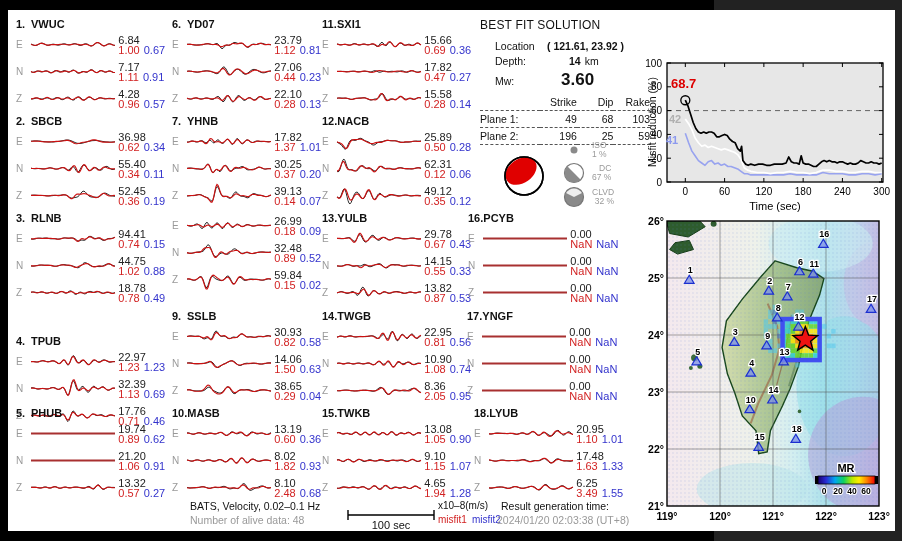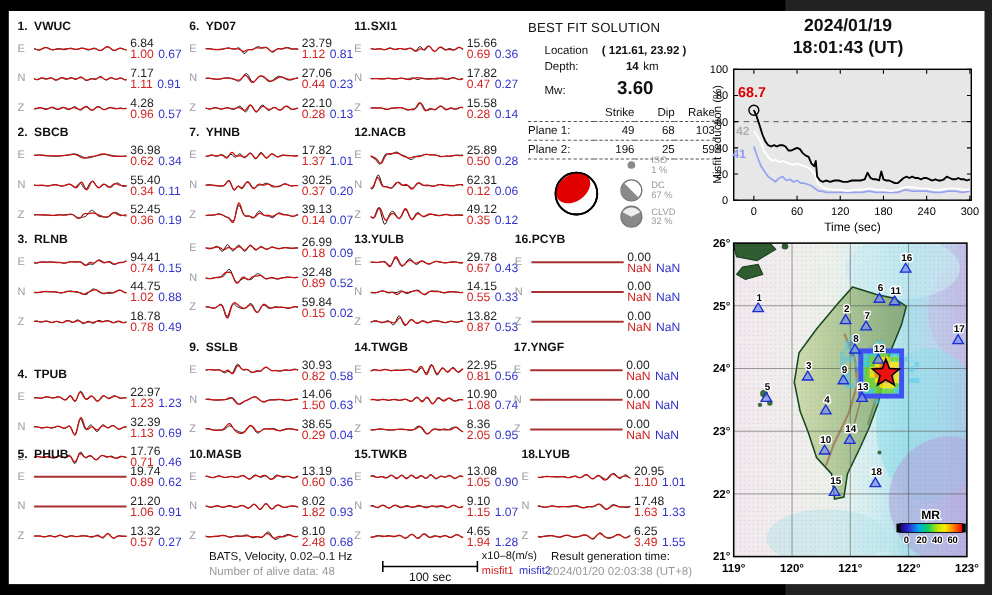--- a/index.html
+++ b/index.html
@@ -22,21 +22,21 @@
   .sol-row{display:flex;margin:3px 0 3px 2px;align-items:baseline;padding-left:15px;}
   .sol-lab{width:52px;}
   .sol-val{font-weight:bold;}
   .mw-val{font-size:17px;font-weight:bold;margin-left:14px;}
   .ptable{width:170px;margin:4px 0 0 2px;border-collapse:collapse;font-size:10.5px;}
   .ptable td,.ptable th{padding:2px 0;font-weight:normal;}
   .ptable .r{text-align:right;width:34px;}
   .ptable tr.dash td,.ptable tr.dash th{border-top:1px dashed #555;}
   .mech{position:absolute;left:24px;top:140px;}
   .decomp{position:absolute;left:84px;top:126px;}
-  .drow{display:flex;align-items:center;margin-bottom:2px;}
+  .drow{display:flex;align-items:center;margin-bottom:2px;text-align:right;}
   .dlab{font-size:8.5px;color:#999;line-height:9.5px;margin-left:6px;}
   
   .mtitle{position:absolute;left:637px;top:4px;width:252px;text-align:center;font-weight:bold;font-size:16px;line-height:20px;}
   .ylab{position:absolute;left:574px;top:106px;width:140px;text-align:center;
     transform:rotate(-90deg);font-size:10.5px;color:#111;}
   
   .foot{position:absolute;font-size:10.5px;white-space:nowrap;}
   .gray{color:#999;}
   .sbar-label{position:absolute;left:337px;top:509px;width:92px;text-align:center;font-size:11px;}
   .mis-red{color:#d22222;}
@@ -772,24 +772,20 @@
           <path d="M4,7 A9.5,9.5 0 0 1 20,7 L12,11 Z" fill="#fff" opacity=".85"></path>
         </svg>
         <div class="dlab">
           <div>CLVD</div>
           <div>32 %</div>
         </div>
       </div>
     </div>
   </div>
 
-  <div class="mtitle">
-    <div>2024/01/19</div>
-    <div>18:01:43  (UT)</div>
-  </div>
   <div class="ylab">Misfit reduction (%)</div>
   <svg id="misfit-svg" style="position:absolute;left:632px;top:45px" width="262" height="168">
         <rect x="27" y="8" width="216" height="119" fill="#e7e7e7"></rect>
         <line x1="27" y1="55.6" x2="243" y2="55.6" stroke="#555" stroke-width="0.9" stroke-dasharray="5 4"></line>
         <polyline points="45.3,78.2 48.6,87.7 51.9,96.1 55.1,100.8 58.4,105.6 61.7,108.0 65.0,110.3 68.2,106.8 71.5,105.6 74.8,109.1 78.1,108.0 81.3,110.3 84.6,109.1 87.9,111.5 91.1,111.5 94.4,112.7 97.7,113.9 101.0,116.3 104.2,118.7 107.5,118.7 110.8,119.9 117.3,119.9 123.9,119.9 130.4,119.9 137.0,119.9 143.5,119.9 150.1,118.7 156.6,119.9 163.1,119.9 169.7,119.9 176.2,119.9 182.8,117.5 189.3,118.7 195.9,118.7 202.4,118.7 209.0,119.9 215.5,119.9 222.1,118.7 228.6,118.7 235.1,119.9 241.7,118.7" fill="none" stroke="#98a3ef" stroke-width="1.6" stroke-linejoin="round"></polyline>
         <polyline points="45.3,63.9 48.6,68.7 51.9,74.6 55.1,83.0 58.4,87.7 61.7,91.3 65.0,90.1 68.2,92.5 71.5,91.3 74.8,92.5 78.1,93.7 81.3,94.9 84.6,93.7 87.9,94.9 91.1,96.1 94.4,97.3 97.7,99.6 101.0,104.4 104.2,112.7 107.5,115.1 110.8,116.3 117.3,117.5 123.9,117.5 130.4,118.7 137.0,117.5 143.5,117.5 150.1,116.3 156.6,117.5 163.1,117.5 169.7,118.7 176.2,117.5 182.8,115.1 189.3,115.1 195.9,116.3 202.4,116.3 209.0,117.5 215.5,117.5 222.1,116.3 228.6,116.3 235.1,117.5 241.7,117.5" fill="none" stroke="#ffffff" stroke-width="1.7" stroke-linejoin="round"></polyline>
         <polyline points="45.3,45.2 47.9,50.8 50.6,59.2 53.2,67.5 55.8,73.5 58.4,77.0 61.0,78.2 63.7,77.0 66.3,78.2 68.9,77.0 71.5,77.0 74.1,78.2 76.7,81.8 79.4,81.8 82.0,80.6 84.6,79.4 87.2,80.6 89.8,84.2 92.5,86.5 95.1,87.7 97.7,93.7 100.3,96.1 101.6,91.3 102.9,105.6 105.5,109.1 108.2,110.3 110.8,109.1 114.7,110.3 118.6,109.1 122.6,109.1 126.5,110.3 130.4,110.3 134.3,109.1 138.3,109.1 142.2,109.1 146.1,108.0 148.7,102.0 151.4,106.8 154.0,108.0 156.6,108.0 159.2,109.1 161.2,100.8 163.1,108.0 165.8,109.1 168.4,109.1 171.0,110.3 173.6,111.5 176.2,111.5 178.9,109.1 181.5,106.8 184.1,105.6 186.7,106.8 189.3,105.6 191.9,106.8 194.6,106.8 197.2,108.0 199.8,106.8 202.4,106.8 205.0,108.0 207.7,109.1 210.3,108.0 212.9,109.1 215.5,109.1 218.1,108.0 220.7,105.6 223.4,106.8 226.0,108.0 228.6,108.0 231.2,106.8 233.8,108.0 236.5,108.0 239.1,109.1 241.7,108.0" fill="none" stroke="#000000" stroke-width="1.7" stroke-linejoin="round"></polyline>
         <circle cx="45.32727272727273" cy="45.24699999999999" r="4.5" fill="none" stroke="#000" stroke-width="1.3"></circle>
         <rect x="27" y="8" width="216" height="119" fill="none" stroke="#000" stroke-width="1.3"></rect>
         <line x1="27" y1="127" x2="31" y2="127" stroke="#000" stroke-width="1"></line>

